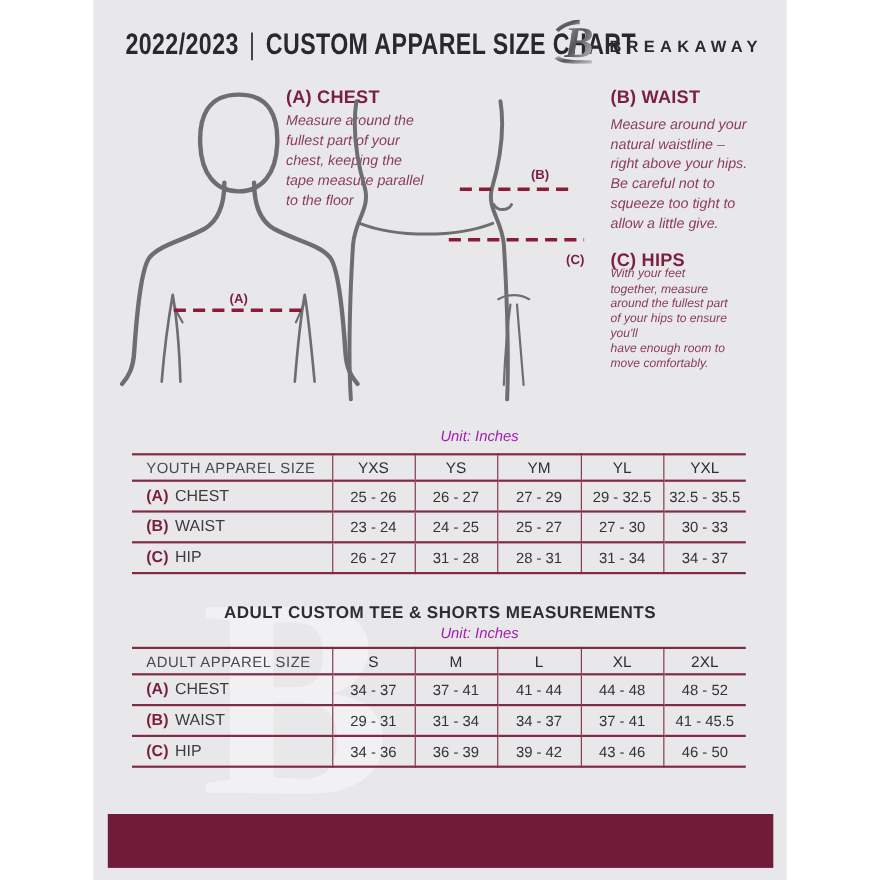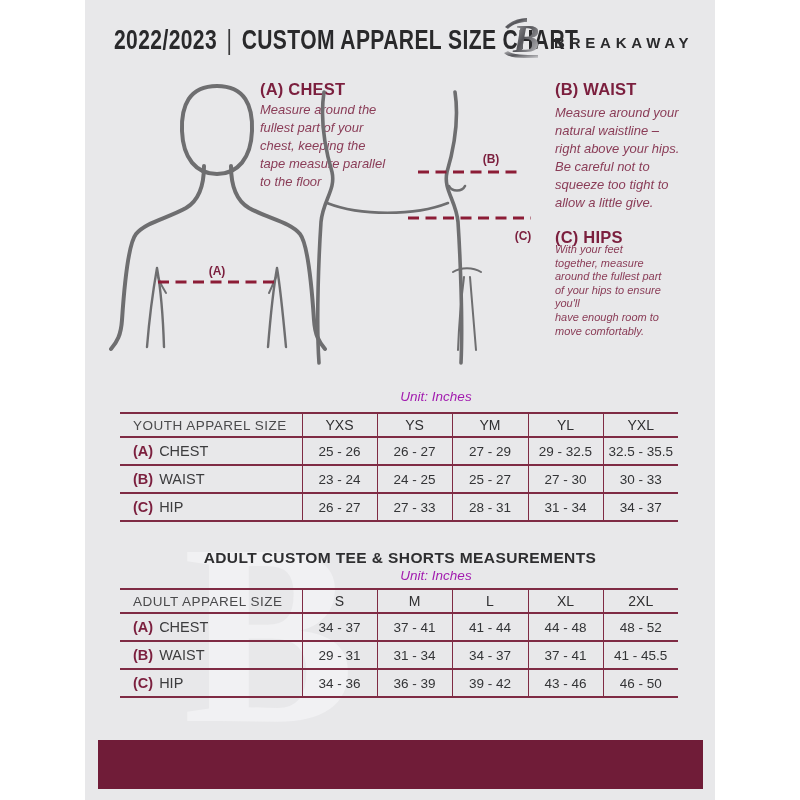--- a/index.html
+++ b/index.html
@@ -181,21 +181,21 @@
       <td class="row-label"><span class="row-key">(B)</span><span>WAIST</span></td>
       <td class="cell-val">23 - 24</td>
       <td class="cell-val">24 - 25</td>
       <td class="cell-val">25 - 27</td>
       <td class="cell-val">27 - 30</td>
       <td class="cell-val">30 - 33</td>
     </tr>
     <tr>
       <td class="row-label"><span class="row-key">(C)</span><span>HIP</span></td>
       <td class="cell-val">26 - 27</td>
-      <td class="cell-val">27 - 33</td>
+      <td class="cell-val">31 - 28</td>
       <td class="cell-val">28 - 31</td>
       <td class="cell-val">31 - 34</td>
       <td class="cell-val">34 - 37</td>
     </tr>
   </tbody>
     </table>
 
   <div class="table-title" style="top:549px">ADULT CUSTOM TEE &amp; SHORTS MEASUREMENTS</div>
   <div class="table-unit" style="top:568px">Unit: Inches</div>
   <table class="size-table" style="top:588px">

